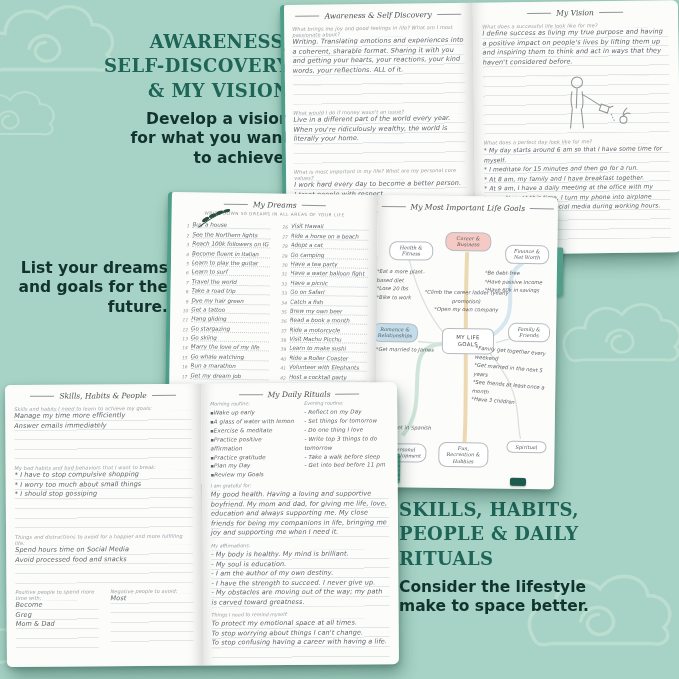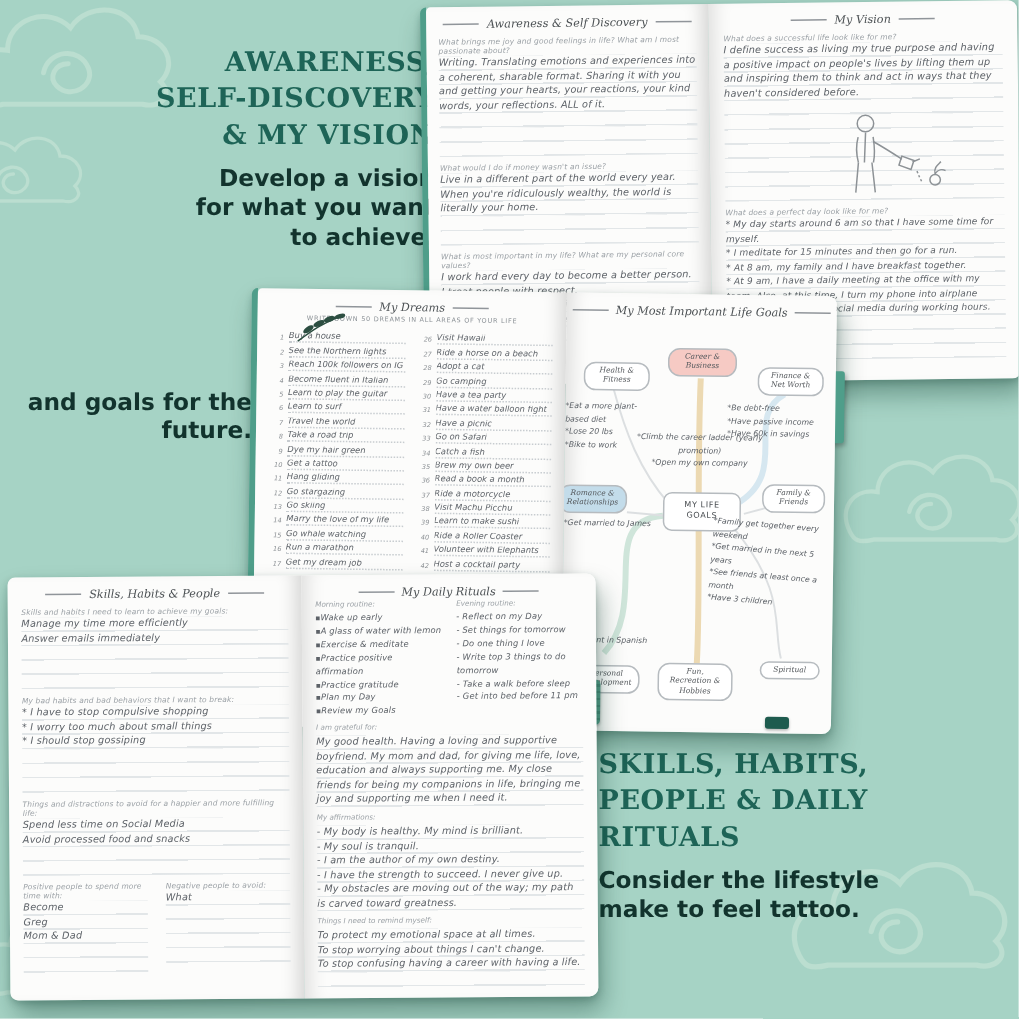--- a/index.html
+++ b/index.html
@@ -90,34 +90,35 @@
       </div>
     <div class="s">
         <div>Develop a vision</div>
         <div>for what you want</div>
         <div>to achieve.</div>
       </div>
   </div>
 
   <div class="mk r" style="left:5px;top:252px;width:163px">
     <div class="s">
+        <div>List your dreams</div>
         <div>and goals for the</div>
         <div>future.</div>
       </div>
   </div>
 
   <div class="mk" style="left:399px;top:498px;width:240px">
     <div class="t">
         <div>SKILLS, HABITS,</div>
         <div>PEOPLE &amp; DAILY</div>
         <div>RITUALS</div>
       </div>
     <div class="s">
         <div>Consider the lifestyle</div>
-        <div>make to feel tattoo.</div>
+        <div>make to space better.</div>
       </div>
   </div>
 
   <div class="spread" style="left:280px;top:5px;width:398px;height:252px;transform:rotate(-0.7deg);transform-origin:top left">
     <div class="edge"></div>
     <div class="page pl" style="width:188px;padding:0 8px 4px">
       <div class="ptitle">Awareness &amp; Self Discovery</div>
       <div class="q">What brings me joy and good feelings in life? What am I most passionate about?</div>
       <div class="hw ruled" style="height:48px">Writing. Translating emotions and experiences into a coherent, sharable format. Sharing it with you and getting your hearts, your reactions, your kind words, your reflections. ALL of it.</div>
       <div class="ruled sp" style="height:19px"></div>
@@ -389,37 +390,37 @@
       <div class="ruled sp" style="height:29px"></div>
       <div class="q">My bad habits and bad behaviors that I want to break:</div>
       <ul class="hw ruled star" style="min-height:29px">
           <li>I have to stop compulsive shopping</li>
           <li>I worry too much about small things</li>
           <li>I should stop gossiping</li>
         </ul>
       <div class="ruled sp" style="height:29px"></div>
       <div class="q">Things and distractions to avoid for a happier and more fulfilling life:</div>
       <ul class="hw ruled" style="min-height:19px">
-          <li>Spend less time on Social Media</li>
+          <li>Spend hours time on Social Media</li>
           <li>Avoid processed food and snacks</li>
         </ul>
       <div class="ruled sp" style="height:19px"></div>
       <div class="people">
         <div>
           <div class="q">Positive people to spend more time with:</div>
           <ul class="hw ruled" style="min-height:48px">
               <li>Become</li>
               <li>Greg</li>
               <li>Mom &amp; Dad</li>
             </ul>
         </div>
         <div>
           <div class="q">Negative people to avoid:</div>
           <ul class="hw ruled" style="min-height:48px">
-              <li>What</li>
+              <li>Most</li>
             </ul>
         </div>
       </div>
     </div>
     <div class="page pr" style="width:196px;padding:0 9px 4px">
       <div class="ptitle">My Daily Rituals</div>
       <div class="cols2">
         <div>
           <div class="rlab">Morning routine:</div>
           <ul class="hw rit sq">
@@ -442,21 +443,21 @@
               <li>Take a walk before sleep</li>
               <li>Get into bed before 11 pm</li>
             </ul>
         </div>
       </div>
       <div class="rlab" style="margin-top:4px">I am grateful for:</div>
       <div class="hw ruled" style="min-height:48px">My good health. Having a loving and supportive boyfriend. My mom and dad, for giving me life, love, education and always supporting me. My close friends for being my companions in life, bringing me joy and supporting me when I need it.</div>
       <div class="rlab" style="margin-top:5px">My affirmations:</div>
       <ul class="hw ruled dash" style="min-height:57px">
           <li>My body is healthy. My mind is brilliant.</li>
-          <li>My soul is tranquil.</li>
+          <li>My soul is education.</li>
           <li>I am the author of my own destiny.</li>
           <li>I have the strength to succeed. I never give up.</li>
           <li>My obstacles are moving out of the way; my path is carved toward greatness.</li>
         </ul>
       <div class="rlab" style="margin-top:5px">Things I need to remind myself:</div>
       <ul class="hw ruled" style="min-height:29px">
           <li>To protect my emotional space at all times.</li>
           <li>To stop worrying about things I can't change.</li>
           <li>To stop confusing having a career with having a life.</li>
         </ul>

